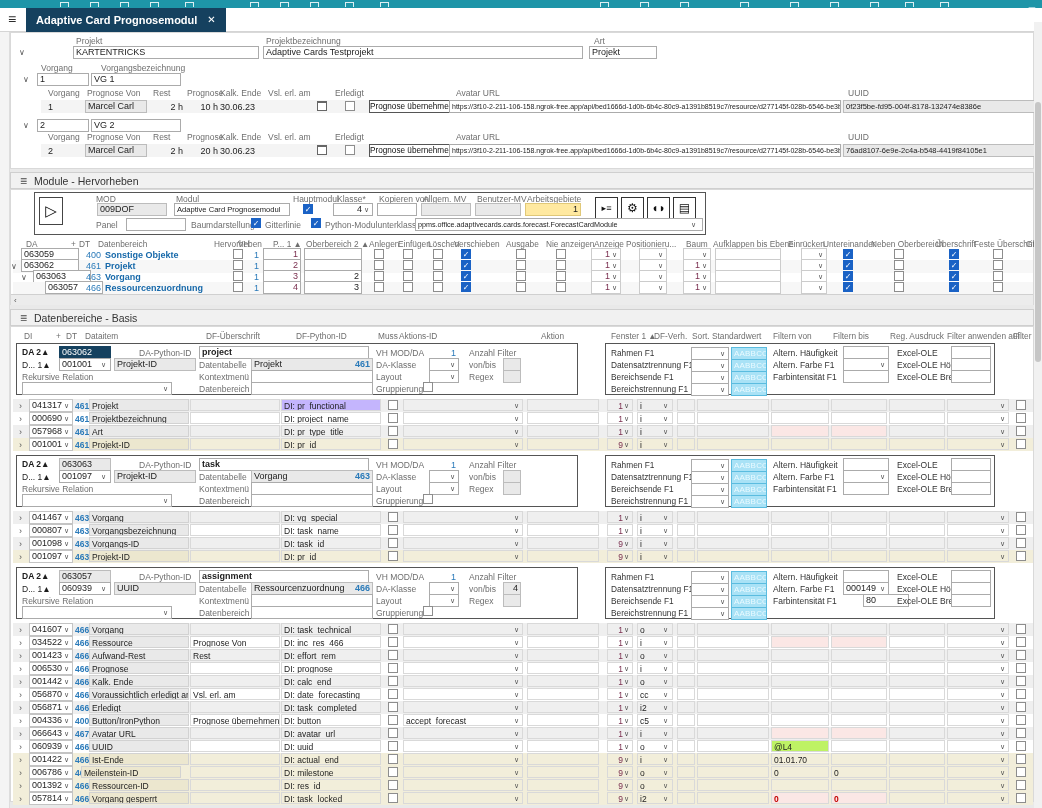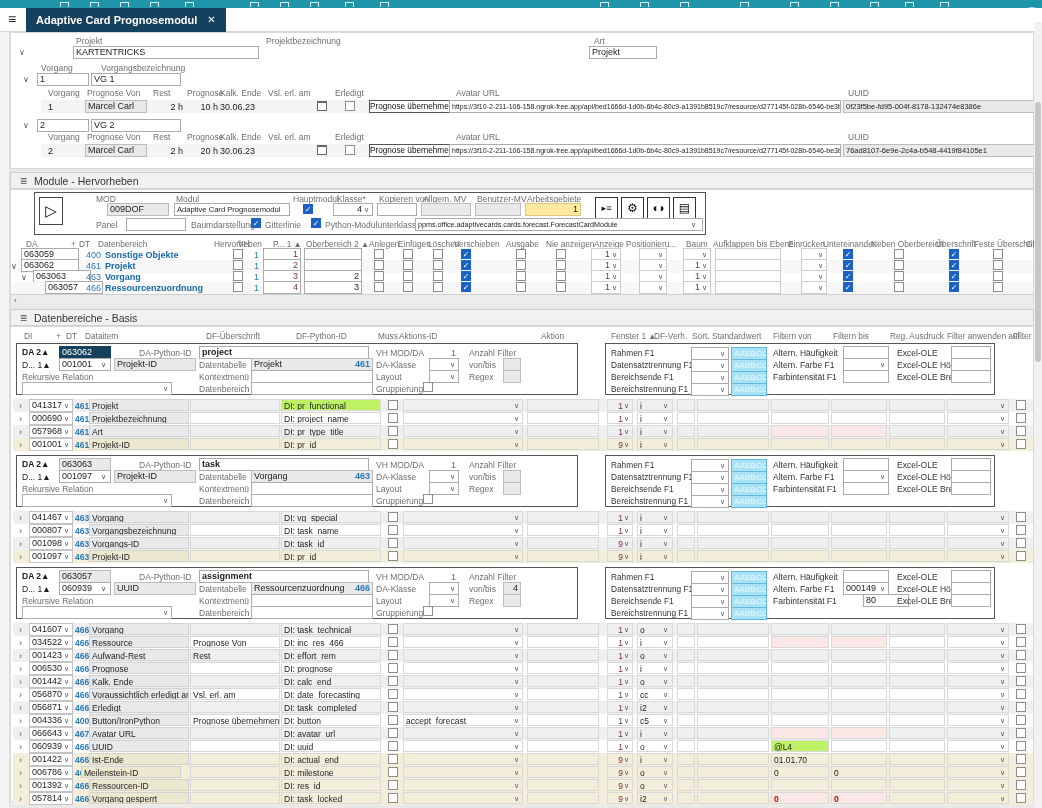--- a/index.html
+++ b/index.html
@@ -76,20 +76,21 @@
   </div>
 
   <div class="leftstrip"></div>
 
   <div class="panel" style="top:32px;height:137px;" id="panel1">
       <div class="lbl" style="left: 65px; top: 3px;">Projekt</div>
       <div class="lbl" style="left: 255px; top: 3px;">Projektbezeichnung</div>
       <div class="lbl" style="left: 583px; top: 3px;">Art</div>
       <div class="exp" style="left: 8px; top: 15px;">∨</div>
       <div class="fld" style="left: 62px; top: 13px; width: 186px;">KARTENTRICKS</div>
+      <div class="fld" style="left: 252px; top: 13px; width: 320px;">Adaptive Cards Testprojekt</div>
       <div class="fld" style="left: 578px; top: 13px; width: 68px;">Projekt</div>
       <div class="lbl" style="left: 30px; top: 30px;">Vorgang</div>
       <div class="lbl" style="left: 90px; top: 30px;">Vorgangsbezeichnung</div>
       <div class="exp" style="left: 12px; top: 42px;">∨</div>
       <div class="fld" style="left: 26px; top: 40px; width: 52px;">1</div>
       <div class="fld" style="left: 80px; top: 40px; width: 90px;">VG 1</div>
       <div class="lbl" style="left: 37px; top: 55px;">Vorgang</div>
       <div class="lbl" style="left: 76px; top: 55px;">Prognose Von</div>
       <div class="lbl" style="left: 142px; top: 55px;">Rest</div>
       <div class="lbl" style="left: 176px; top: 55px;">Prognose</div>
@@ -135,21 +136,21 @@
     </div>
 
   <div class="sechead" style="top:172px;">
     <span class="bg">≡</span><span>Module - Hervorheben</span>
   </div>
 
   <div class="panel" style="top:189px;height:116px;" id="panel2">
       <div class="blockbox" style="left: 23px; top: 2px; width: 672px; height: 43px;"></div>
       <div class="playbtn" style="left: 28px; top: 7px; width: 24px; height: 28px; font-size: 15px; line-height: 26px;">▷</div>
       <div class="lbl" style="left: 85px; top: 4px;">MOD</div>
-      <div class="fld gray" style="left: 96px; top: 13px; width: 62px;">009DOF</div>
+      <div class="fld gray" style="left: 86px; top: 13px; width: 70px;">009DOF</div>
       <div class="lbl" style="left: 165px; top: 4px;">Modul</div>
       <div class="fld" style="left: 163px; top: 13px; width: 116px; font-size: 7.6px; line-height: 12px;">Adaptive Card Prognosemodul</div>
       <div class="lbl" style="left: 282px; top: 4px;">Hauptmodul</div>
       <div class="chk on" style="left: 292px; top: 14px;">✓</div>
       <div class="lbl" style="left: 326px; top: 4px;">Klasse*</div>
       <div class="fld" style="left: 322px; top: 13px; width: 40px; text-align: right; padding-right: 10px;">4</div>
       <div class="chev" style="left: 353px; top: 16px;">∨</div>
       <div class="lbl" style="left: 368px; top: 4px;">Kopieren von</div>
       <div class="fld" style="left: 366px; top: 13px; width: 40px;"></div>
       <div class="lbl" style="left: 412px; top: 4px;">Allgem. MV</div>
@@ -394,21 +395,21 @@
       <div class="fld" style="left: 940px; top: 31px; width: 40px;"></div>
       <div class="lbl" style="left: 886px; top: 45px; color: rgb(51, 51, 51);">Excel-OLE Breite</div>
       <div class="fld" style="left: 940px; top: 43px; width: 40px;"></div>
       <div class="rowband" style="left: 2px; top: 72px; width: 1020px; background: rgb(239, 239, 239);"></div>
       <div class="exp" style="left: 8px; top: 74px; font-size: 9px;">›</div>
       <div class="fld" style="left: 18px; top: 72px; width: 44px; padding-right: 10px; border: 1px solid rgb(196, 196, 196);">041317</div>
       <div class="chev" style="left: 53px; top: 75px;">∨</div>
       <div class="val" style="left: 64px; top: 74px; color: rgb(42, 122, 185); font-weight: bold; font-size: 8.5px;">461</div>
       <div class="cell" style="left: 78px; top: 72px; width: 100px; background: rgb(233, 233, 233); border-color: rgb(210, 210, 210);">Projekt</div>
       <div class="cell" style="left: 179px; top: 72px; width: 90px; background: rgb(239, 239, 239);"></div>
-      <div class="cell" style="left: 270px; top: 72px; width: 100px; background: #bef264;">DI: pr_functional</div>
+      <div class="cell" style="left: 270px; top: 72px; width: 100px; background: #c4b5fd;">DI: pr_functional</div>
       <div class="chk" style="left: 377px; top: 73px;"></div>
       <div class="cell" style="left: 392px; top: 72px; width: 120px; background: rgb(239, 239, 239);"></div>
       <div class="chev" style="left: 503px; top: 75px;">∨</div>
       <div class="cell" style="left: 516px; top: 72px; width: 72px; background: rgb(239, 239, 239);"></div>
       <div class="cell" style="left: 596px; top: 72px; width: 26px; text-align: right; padding-right: 9px; background: rgb(239, 239, 239); color: rgb(122, 47, 79);">1</div>
       <div class="chev" style="left: 613px; top: 75px;">∨</div>
       <div class="cell" style="left: 626px; top: 72px; width: 36px; padding-right: 9px; background: rgb(239, 239, 239);">i</div>
       <div class="chev" style="left: 652px; top: 75px;">∨</div>
       <div class="cell" style="left: 666px; top: 72px; width: 18px; background: rgb(239, 239, 239);"></div>
       <div class="cell" style="left: 686px; top: 72px; width: 72px; background: rgb(239, 239, 239);"></div>

